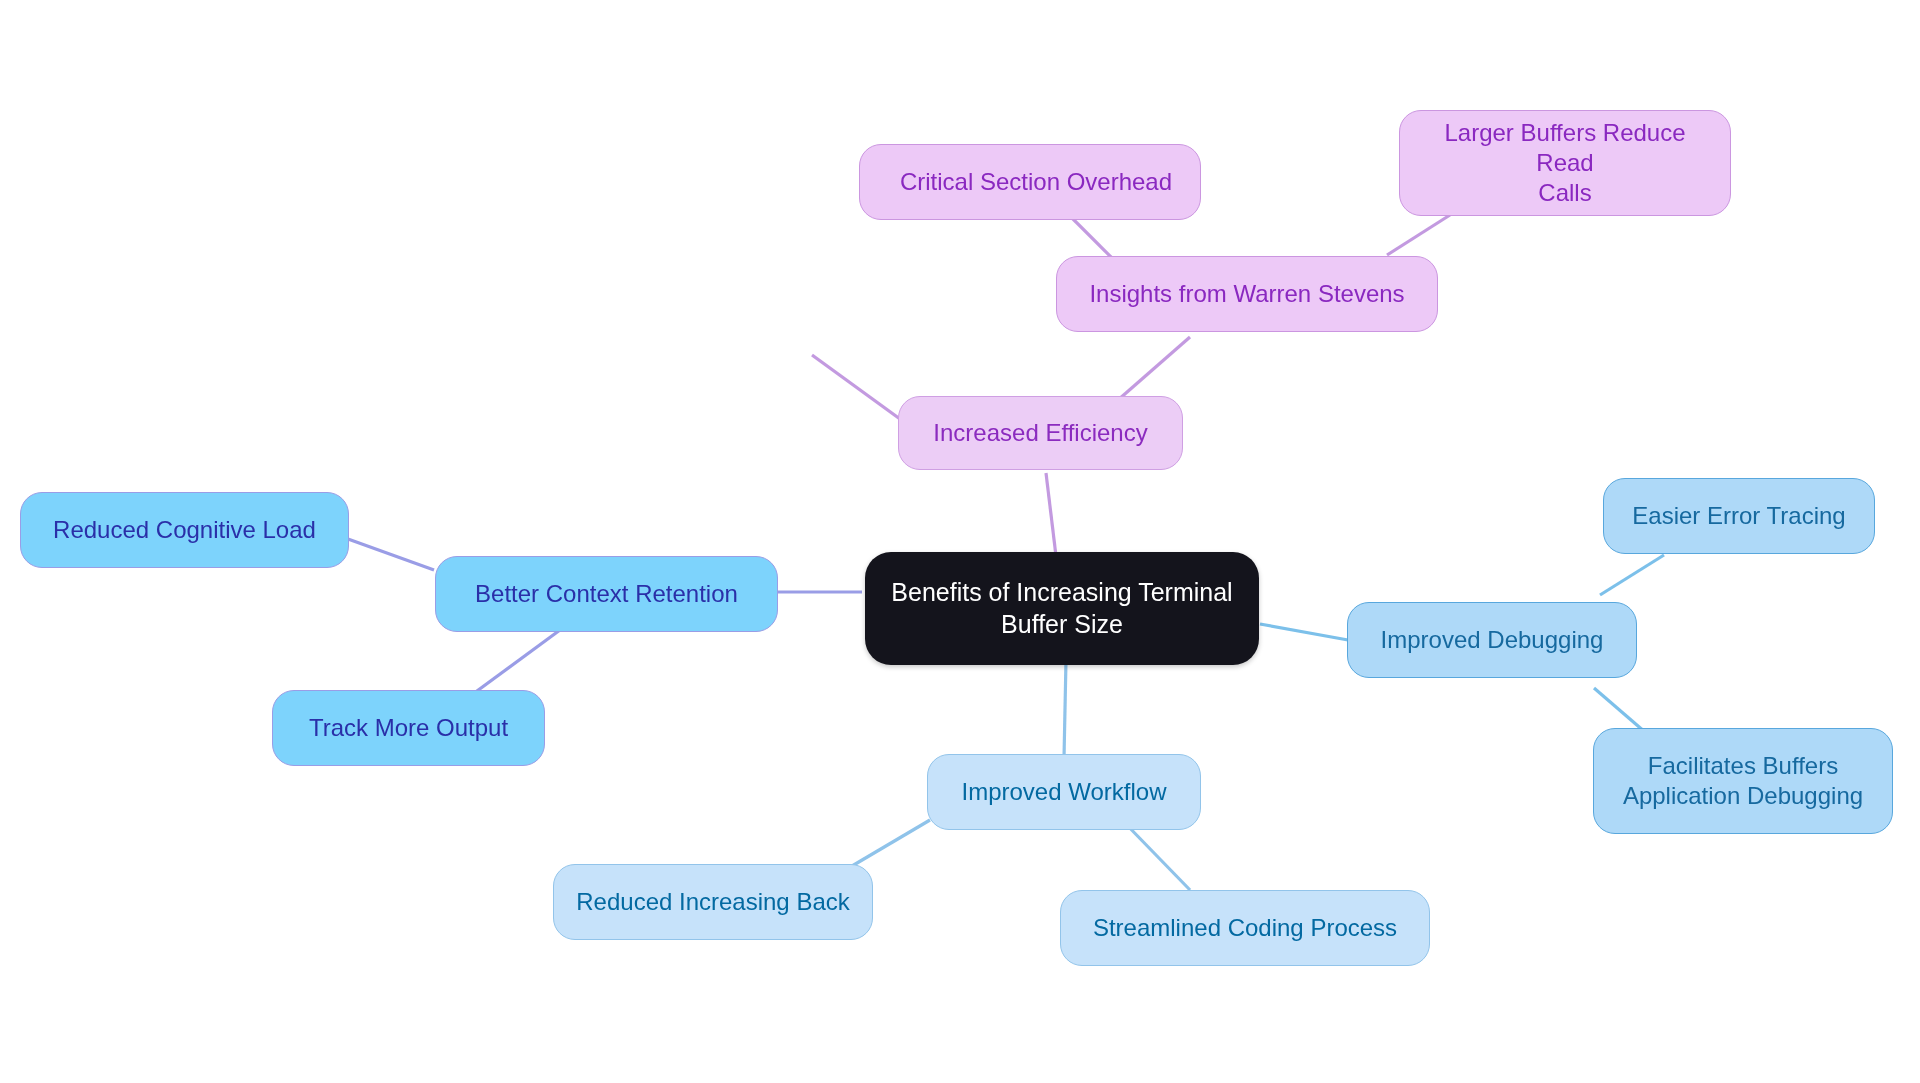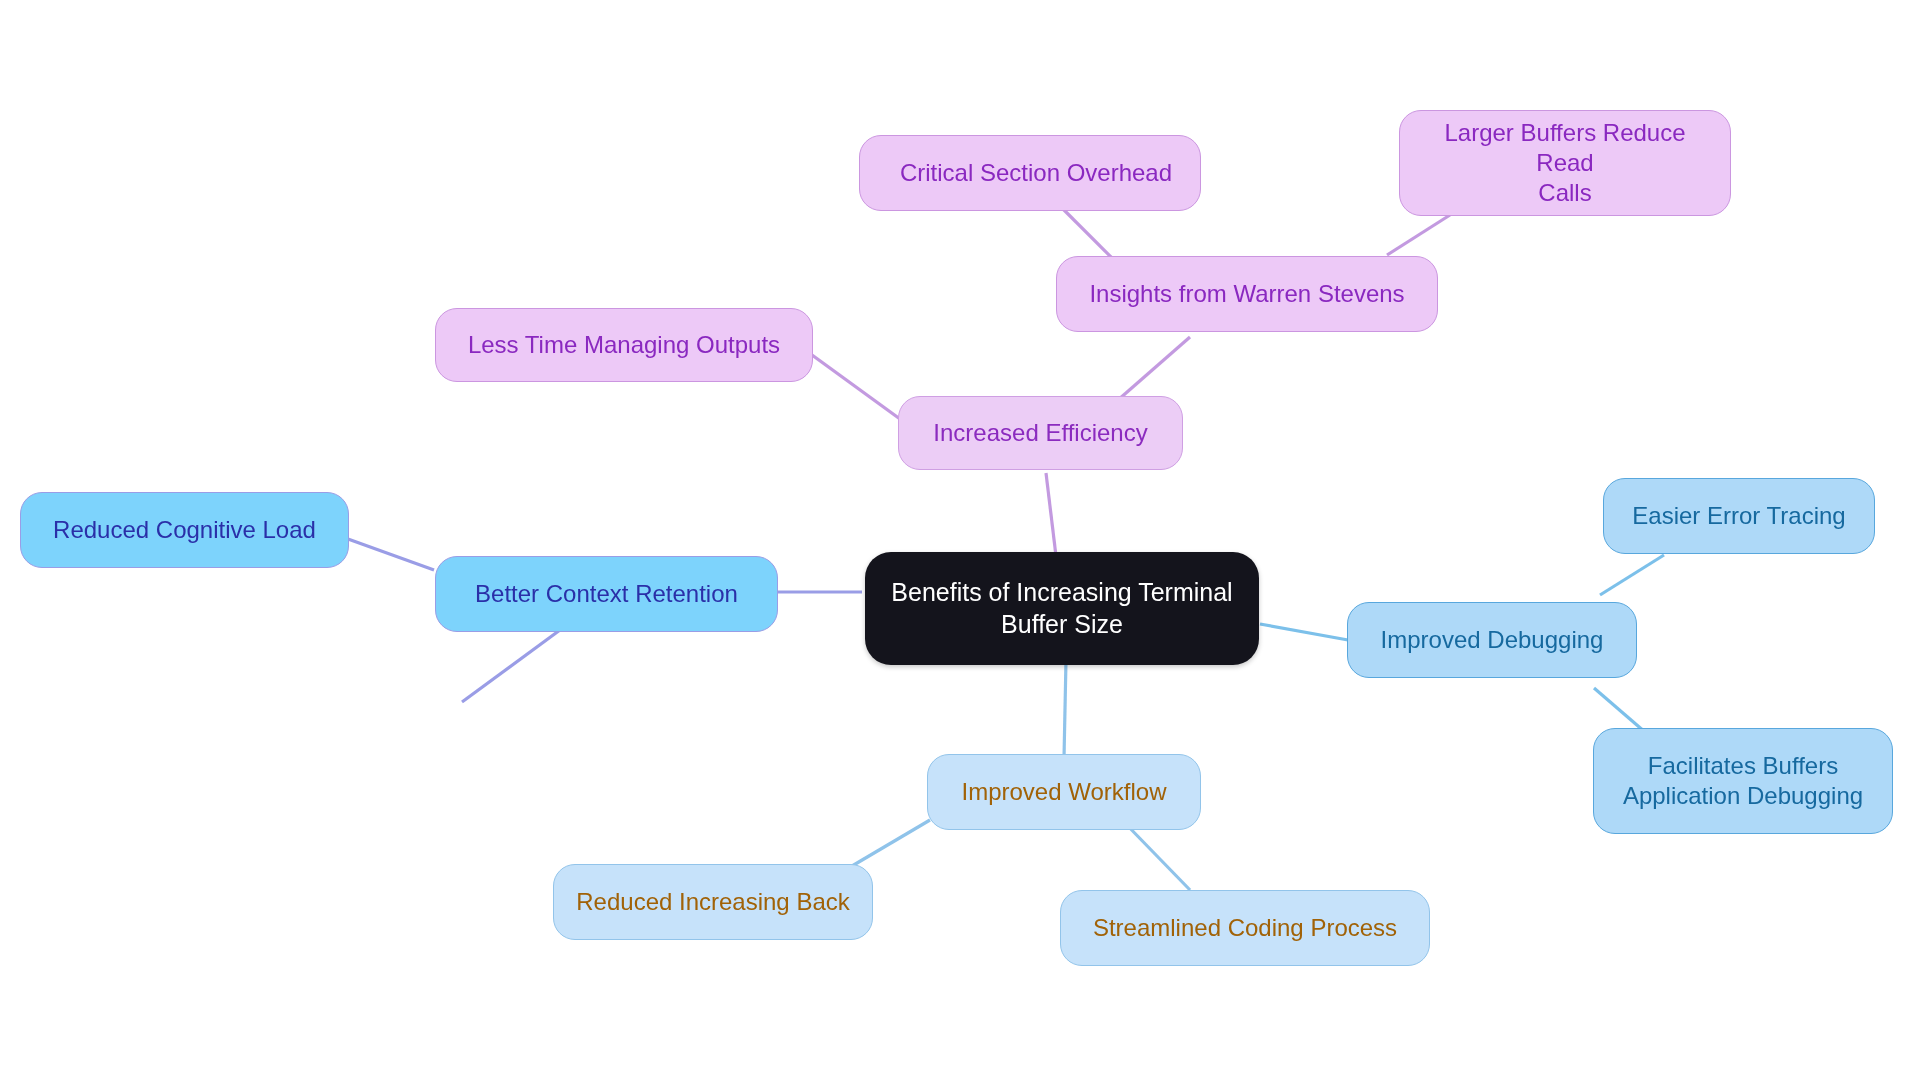--- a/index.html
+++ b/index.html
@@ -73,21 +73,21 @@
   
   .c-sky {
     background: #aed9f8;
     border-color: #58a7dd;
     color: #16699f;
   }
   
   .c-pale {
     background: #c6e2fa;
     border-color: #92c4ea;
-    color: #a16207;
+    color: #0369a1;
   }
 </style>
 </head>
 <body>
 
 <div id="canvas">
 
   <svg id="edges" viewBox="0 0 1920 1083" xmlns="http://www.w3.org/2000/svg">
 
     <path d="M 1056 556 L 1046 473" stroke="#c39ae0" stroke-width="3.2" fill="none"></path>
@@ -121,45 +121,45 @@
 
   <div class="node root" style="left:865px; top:552px; width:394px; height:113px;">
     <span>Benefits of Increasing Terminal
 Buffer Size</span>
   </div>
 
   <div class="node branch c-purple-mid" style="left:898px; top:396px; width:285px; height:74px;">
     <span>Increased Efficiency</span>
   </div>
 
-  <div class="node leaf c-purple-leaf" style="left:435px; top:308px; width:378px; height:74px;">
-    <span>Less Time Managing Outputs</span>
-  </div>
 
   <div class="node leaf c-purple-leaf" style="left:1056px; top:256px; width:382px; height:76px;">
     <span>Insights from Warren Stevens</span>
   </div>
 
-  <div class="node leaf c-purple-leaf" style="left:859px; top:135px; width:342px; height:76px;padding-left:26px;">
+  <div class="node leaf c-purple-leaf" style="left:859px; top:144px; width:342px; height:76px;padding-left:26px;">
     <span>Critical Section Overhead</span>
   </div>
 
   <div class="node leaf c-purple-leaf" style="left:1399px; top:110px; width:332px; height:106px;">
     <span>Larger Buffers Reduce Read
 Calls</span>
   </div>
 
   <div class="node branch c-peri" style="left:435px; top:556px; width:343px; height:76px;">
     <span>Better Context Retention</span>
   </div>
 
   <div class="node leaf c-peri" style="left:20px; top:492px; width:329px; height:76px;">
     <span>Reduced Cognitive Load</span>
   </div>
 
+  <div class="node leaf c-peri" style="left:272px; top:690px; width:273px; height:76px;">
+    <span>Track More Output</span>
+  </div>
 
   <div class="node leaf c-sky" style="left:1603px; top:478px; width:272px; height:76px;">
     <span>Easier Error Tracing</span>
   </div>
 
   <div class="node branch c-sky" style="left:1347px; top:602px; width:290px; height:76px;">
     <span>Improved Debugging</span>
   </div>
 
   <div class="node leaf c-sky" style="left:1593px; top:728px; width:300px; height:106px;">

